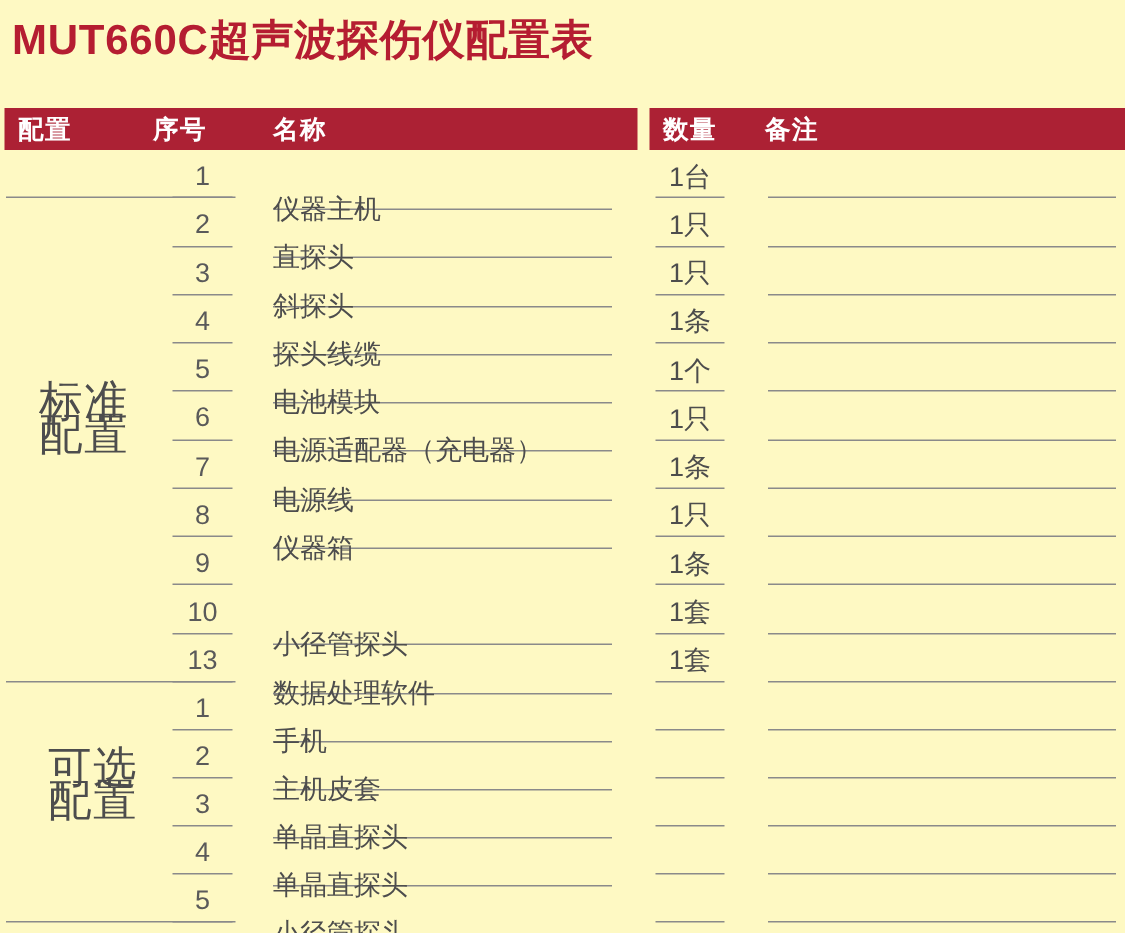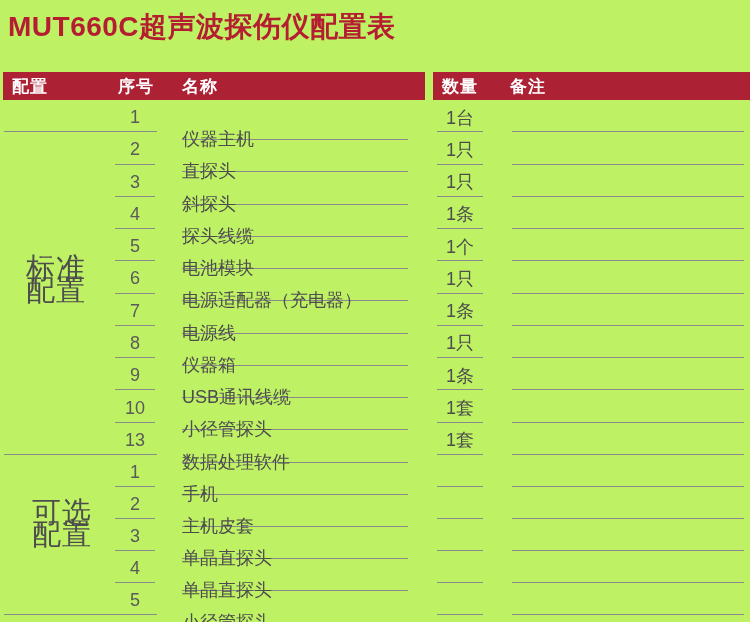--- a/index.html
+++ b/index.html
@@ -1,17 +1,17 @@
 <!DOCTYPE html>
 <html><head>
 <meta charset="utf-8">
 <style>
   html,body{margin:0;padding:0;background:#ffffff;}
   body{font-family:"Liberation Sans","DejaVu Sans",sans-serif;}
-  .page{position:relative;width:750px;height:622px;background:#bef264;overflow:hidden;}
+  .page{position:relative;width:750px;height:622px;background:#fef9c3;overflow:hidden;}
 
   .title{position:absolute;left:8px;top:8px;margin:0;font-size:28px;font-weight:bold;
          color:#b51d31;letter-spacing:0.5px;white-space:nowrap;}
 
   .band{position:absolute;top:72px;height:28px;background:#ac2134;}
   .band-left{left:3px;width:422px;}
   .band-right{left:433px;width:339px;}
   .hc{position:absolute;top:0;height:28px;line-height:29px;color:#ffffff;
       font-size:17px;font-weight:bold;letter-spacing:1px;white-space:nowrap;}
 
@@ -40,21 +40,21 @@
 </head>
 <body>
 
 <div class="page">
 
   <h1 class="title">MUT660C超声波探伤仪配置表</h1>
 
   <div>
     <div class="band band-left">
       <span class="hc" style="left:9px">配置</span>
-      <span class="hc" style="left:115px">序号</span>
+      <span class="hc" style="left:99px">序号</span>
       <span class="hc" style="left:179px">名称</span>
     </div>
     <div class="band band-right">
       <span class="hc" style="left:9px">数量</span>
       <span class="hc" style="left:77px">备注</span>
     </div>
   </div>
 
   <div id="tbody">
       <div class="section sec0">
@@ -106,21 +106,20 @@
           <div class="cell c-note"></div>
         </div>
         <div class="row">
           <div class="cell c-no">8</div>
           <div class="cell c-name">仪器箱</div>
           <div class="cell c-qty">1只</div>
           <div class="cell c-note"></div>
         </div>
         <div class="row">
           <div class="cell c-no">9</div>
-          <div class="cell c-name">USB通讯线缆</div>
           <div class="cell c-qty">1条</div>
           <div class="cell c-note"></div>
         </div>
         <div class="row">
           <div class="cell c-no">10</div>
           <div class="cell c-name">小径管探头</div>
           <div class="cell c-qty">1套</div>
           <div class="cell c-note"></div>
         </div>
         <div class="row">

